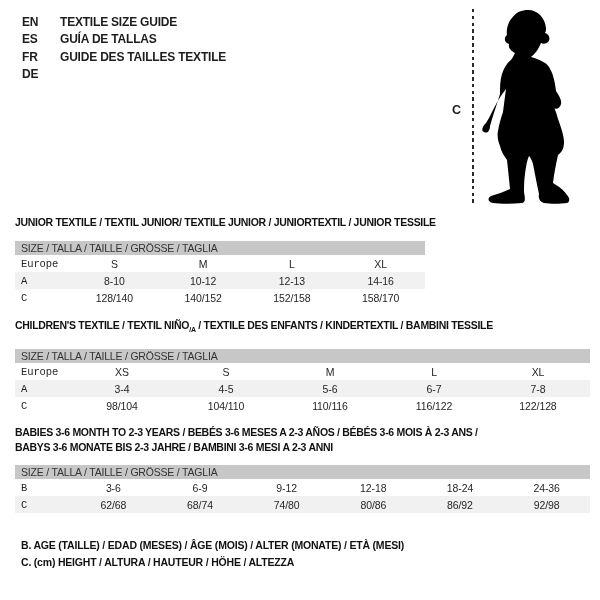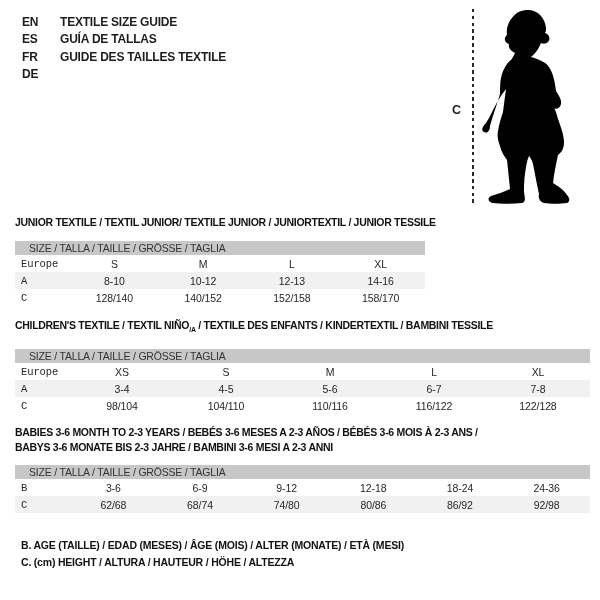--- a/index.html
+++ b/index.html
@@ -21,21 +21,21 @@
   .tbl-section{position:absolute;left:15px;}
   .tbl-title-wrap{margin-bottom:0;}
   .tbl-title{font-weight:bold;font-size:10.5px;letter-spacing:-0.3px;white-space:nowrap;line-height:15px;color:#111;}
   .tbl-title sub{font-size:7px;letter-spacing:-0.2px;}
   #sec-junior{top:215px;width:410px;}
   #sec-junior .size-guide{margin-top:11px;}
   #sec-children{top:318px;width:575px;}
   #sec-children .size-guide{margin-top:12px;}
   #sec-babies{top:425px;width:575px;}
   #sec-babies .size-guide{margin-top:10px;}
-  .size-bar{background:#c7c7c7;height:14px;line-height:14px;padding-left:14px;
+  .size-bar{background:#c7c7c7;height:14px;line-height:14px;padding-left:6px;
     font-size:10.5px;color:#333;letter-spacing:-0.2px;}
   table{border-collapse:collapse;table-layout:fixed;width:100%;}
   td{font-size:10.5px;height:17px;padding:0;text-align:center;color:#262626;letter-spacing:-0.1px;}
   td.row-label{text-align:left;padding-left:6px;font-family:Liberation Mono, monospace;}
   tr.shaded{background:#f1f1f1;}
   
   .footnotes{position:absolute;left:21px;top:537px;}
   .footnote{font-weight:bold;font-size:10.5px;line-height:16.5px;letter-spacing:-0.2px;white-space:nowrap;color:#111;}
 </style>
 </head>

